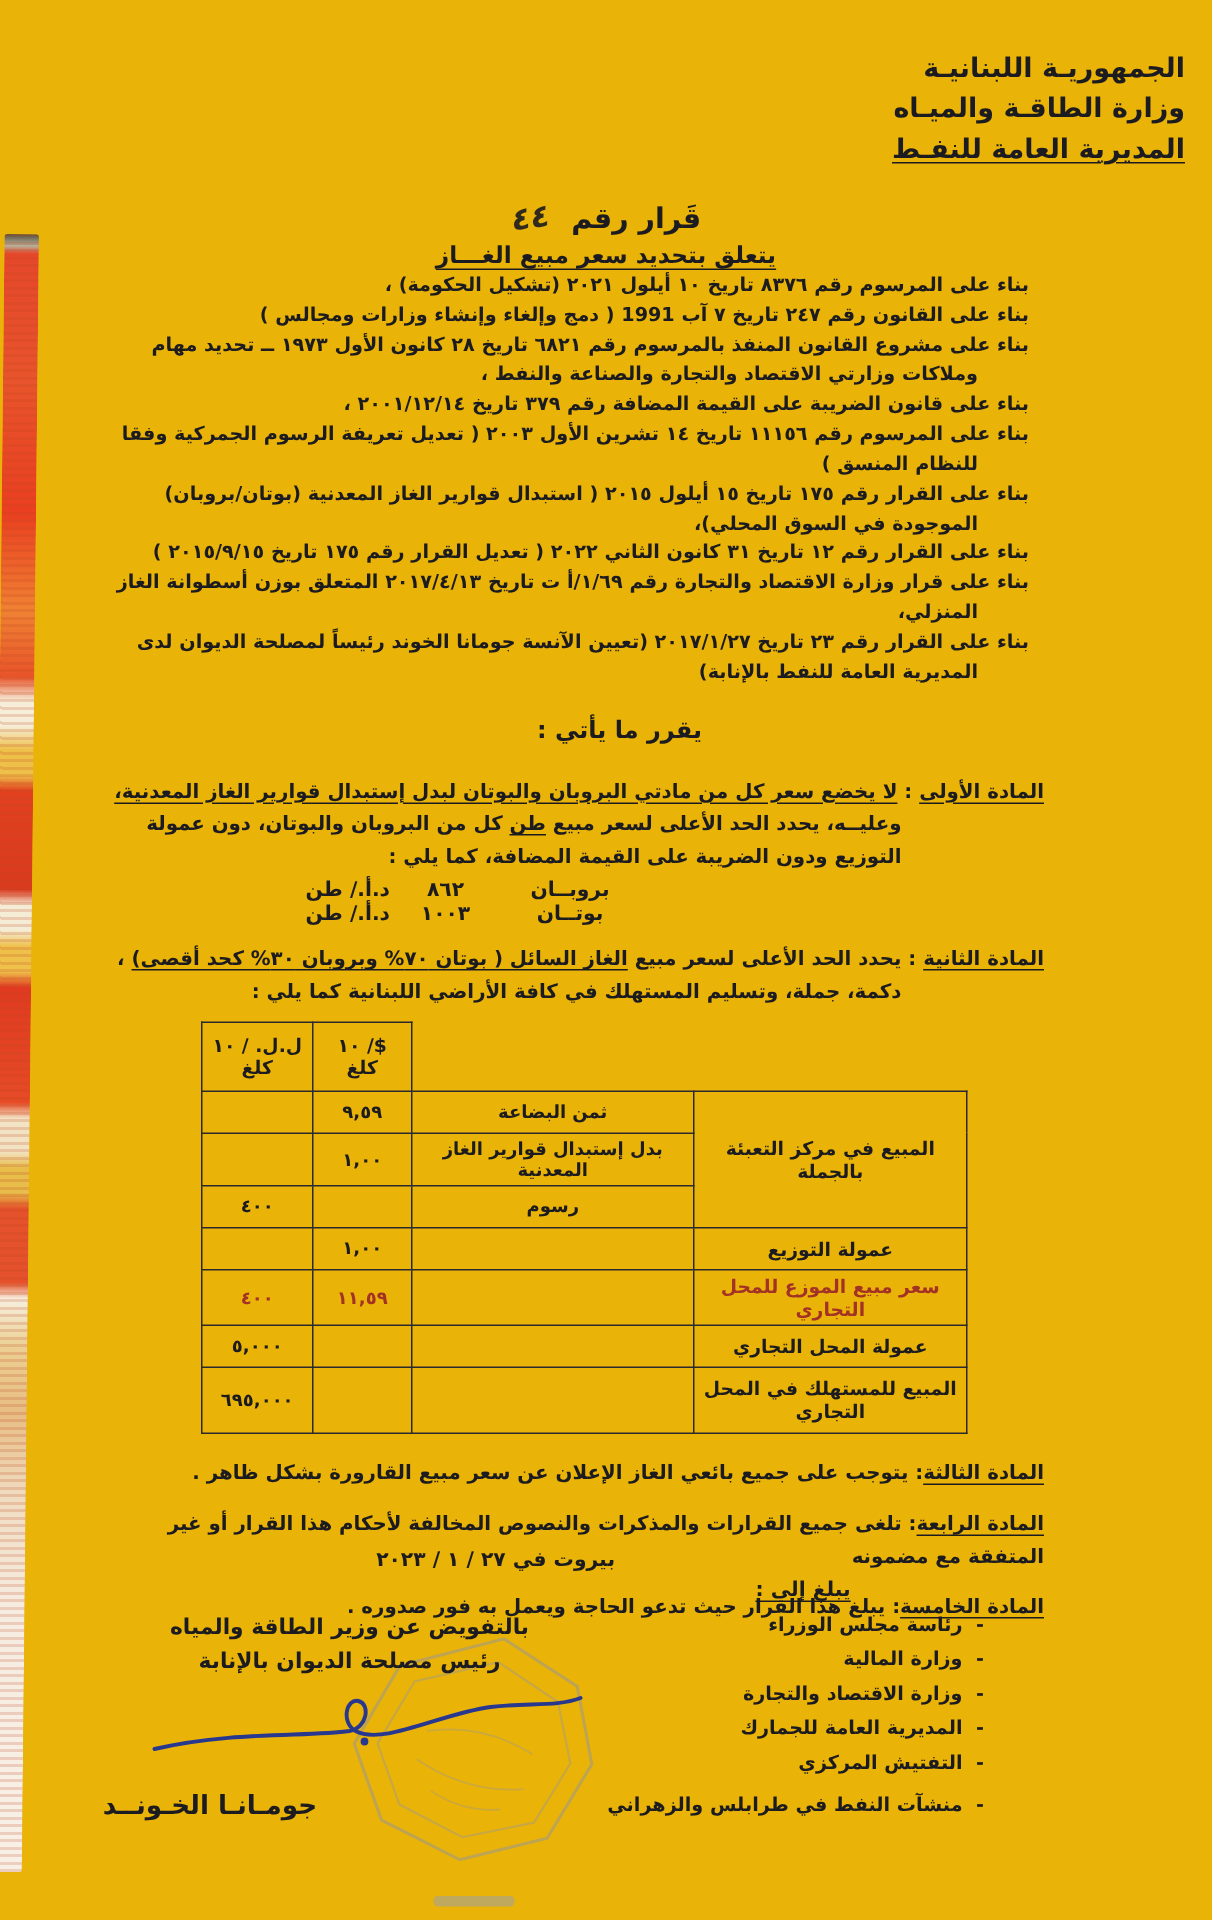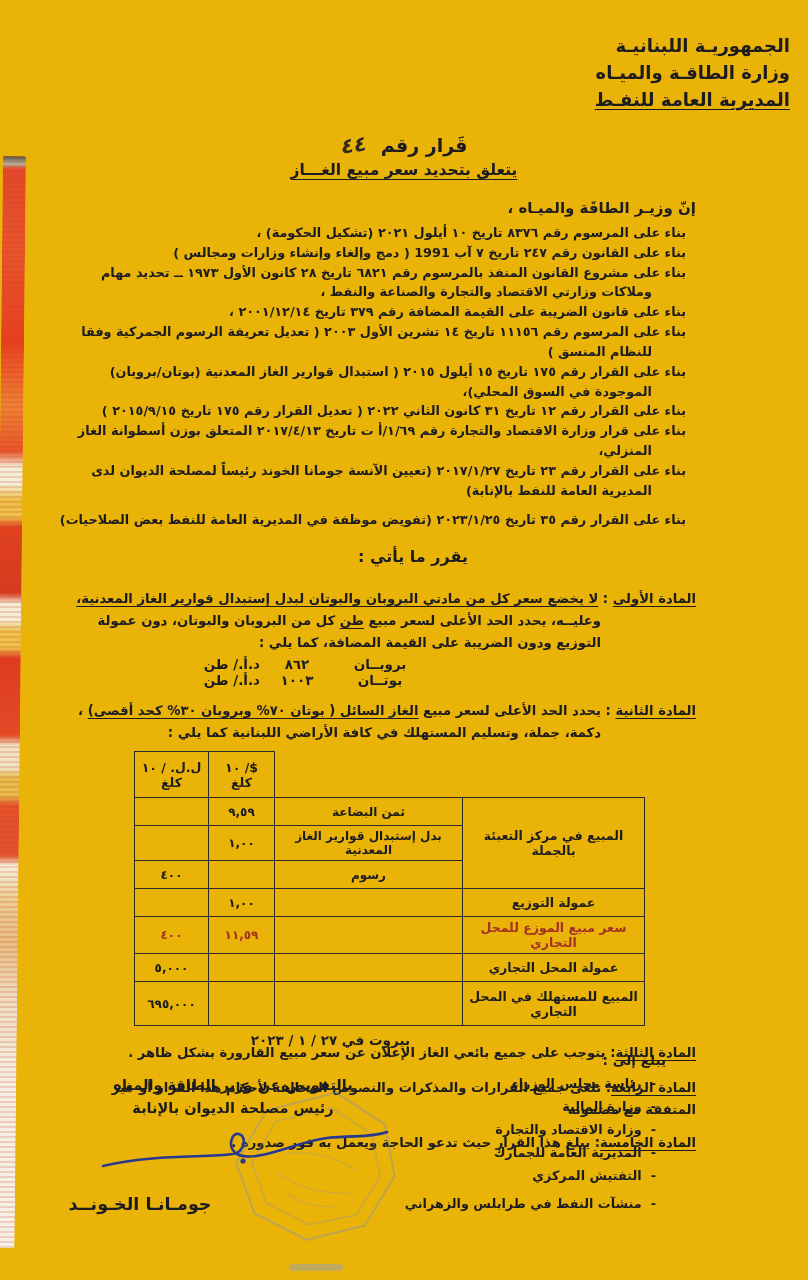--- a/index.html
+++ b/index.html
@@ -68,21 +68,21 @@
   .price-table .desc { width:188px; }
   .price-table .usd { width:66px; }
   .price-table .lbp { width:74px; }
   .price-table .hdr { height:46px; font-size:12.5px; }
   .price-table tr { height:28px; }
   .price-table tr.tall { height:44px; }
   .red { color:#a33226; }
   .footer { position:absolute; top:1022px; left:0; width:808px; height:258px; font-size:13px; }
   .dateline { position:absolute; top:10px; right:398px; font-size:13.5px; white-space:nowrap; }
   .dist { position:absolute; top:30px; right:142px; }
-  .dist-title { font-size:13.5px; text-underline-offset:3px; margin-bottom:4px; }
+  .dist-title { font-size:13.5px; text-decoration:underline; text-underline-offset:3px; margin-bottom:4px;text-align:center; }
   .dist-item { display:flex; direction:rtl; gap:9px; line-height:1.8; font-size:12.8px; padding-right:10px; }
   .dist-item.gap { margin-top:5px; }
   .sig-block { position:absolute; top:52px; left:68px; width:330px; text-align:center; font-size:14.5px; line-height:1.6; }
   .sig-name { position:absolute; top:172px; left:25px; width:230px; text-align:center; font-size:17.5px; letter-spacing:1px; }
   .stamp-svg { position:absolute; top:60px; left:200px; opacity:.55; }
   .signature-svg { position:absolute; top:92px; left:95px; }
   .bottom-mark { position:absolute; left:289px; top:1264px; width:54px; height:7px; background:#9aa0a6; opacity:.55; border-radius:3px; }
 </style>
 </head>
 <body>
@@ -98,33 +98,31 @@
   </div>
 
   <div class="title-block">
     <div class="decision-line">
       <span>قَرار رقم</span>
       <span class="handnum">٤٤</span>
     </div>
     <div class="subject">يتعلق بتحديد سعر مبيع الغـــاز</div>
   </div>
 
-  <div class="intro">إنّ وزيـر الطاقَة والميـاه ،</div>
 
   <div class="clauses">
     <div class="clause">بناء على المرسوم رقم ٨٣٧٦  تاريخ ١٠ أيلول ٢٠٢١ (تشكيل الحكومة) ،</div>
     <div class="clause">بناء على القانون رقم ٢٤٧ تاريخ ٧ آب 1991 ( دمج وإلغاء وإنشاء وزارات ومجالس )</div>
     <div class="clause">بناء على مشروع القانون المنفذ بالمرسوم رقم ٦٨٢١ تاريخ ٢٨ كانون الأول ١٩٧٣  ــ  تحديد مهام وملاكات وزارتي الاقتصاد والتجارة والصناعة والنفط ،</div>
     <div class="clause">بناء على قانون الضريبة على القيمة المضافة رقم ٣٧٩ تاريخ ٢٠٠١/١٢/١٤ ،</div>
     <div class="clause">بناء على المرسوم رقم ١١١٥٦ تاريخ ١٤ تشرين الأول ٢٠٠٣ ( تعديل تعريفة الرسوم الجمركية وفقا للنظام المنسق )</div>
     <div class="clause">بناء على القرار رقم ١٧٥ تاريخ ١٥ أيلول ٢٠١٥ ( استبدال قوارير الغاز المعدنية (بوتان/بروبان) الموجودة في السوق المحلي)،</div>
     <div class="clause">بناء على القرار رقم ١٢ تاريخ ٣١ كانون الثاني ٢٠٢٢ ( تعديل القرار رقم ١٧٥ تاريخ ٢٠١٥/٩/١٥ )</div>
     <div class="clause">بناء على قرار وزارة الاقتصاد والتجارة رقم ١/٦٩/أ ت تاريخ ٢٠١٧/٤/١٣ المتعلق بوزن أسطوانة الغاز المنزلي،</div>
     <div class="clause">بناء على القرار رقم ٢٣ تاريخ ٢٠١٧/١/٢٧ (تعيين الآنسة جومانا الخوند رئيساً لمصلحة الديوان لدى المديرية العامة للنفط بالإنابة)</div>
-    <div class="clause gap">بناء على القرار رقم ٣٥ تاريخ ٢٠٢٣/١/٢٥ (تفويض موظفة في المديرية العامة للنفط بعض الصلاحيات)</div>
   </div>
 
   <div class="resolution">يقرر ما يأتي :</div>
 
   <div class="article article-1">
     <span class="u">المادة الأولى</span><span> : </span><span class="u">لا يخضع سعر كل من مادتي البروبان والبوتان لبدل إستبدال قوارير الغاز المعدنية،</span><span> وعليــه، يحدد الحد الأعلى لسعر مبيع </span><span class="u">طن</span><span> كل من البروبان والبوتان، دون عمولة التوزيع ودون الضريبة على القيمة المضافة، كما يلي :</span>
   </div>
 
   <div class="prices">
     <div class="price-row">

